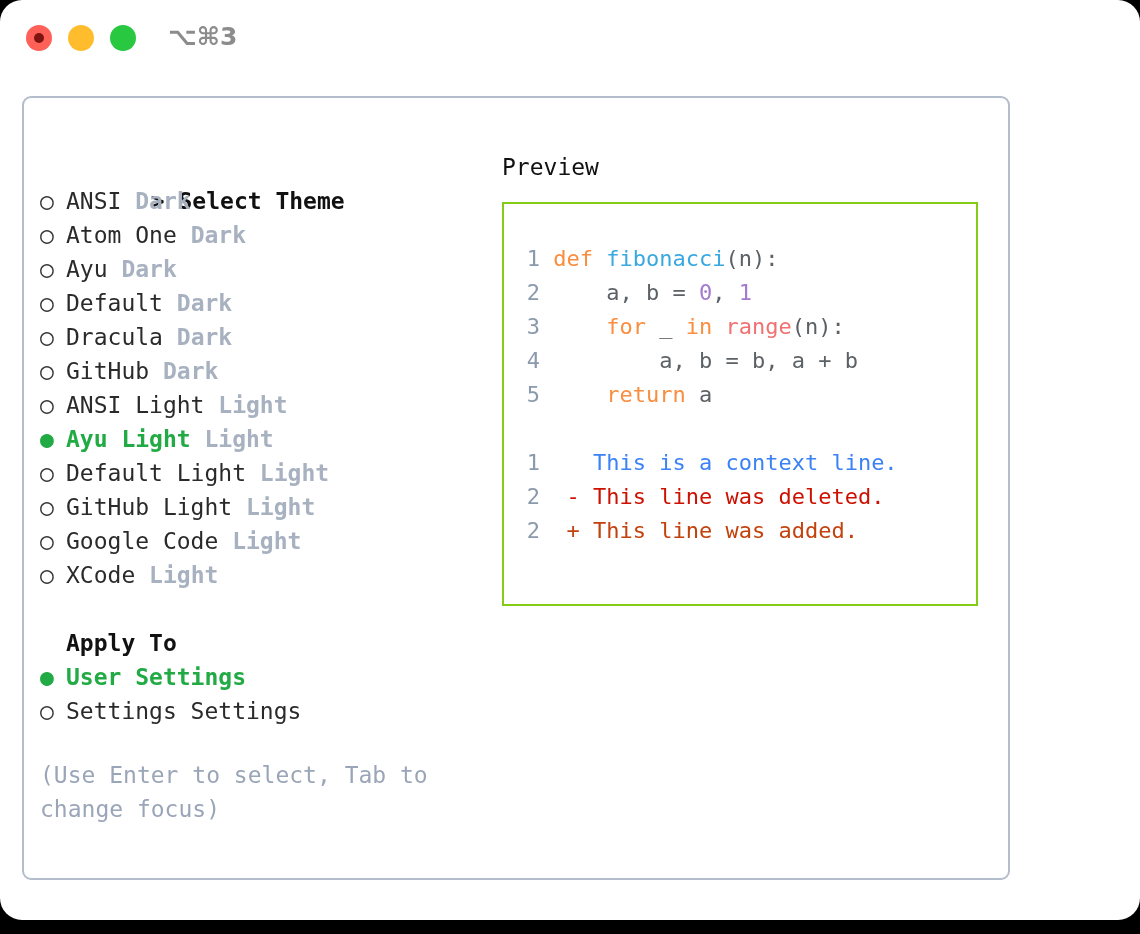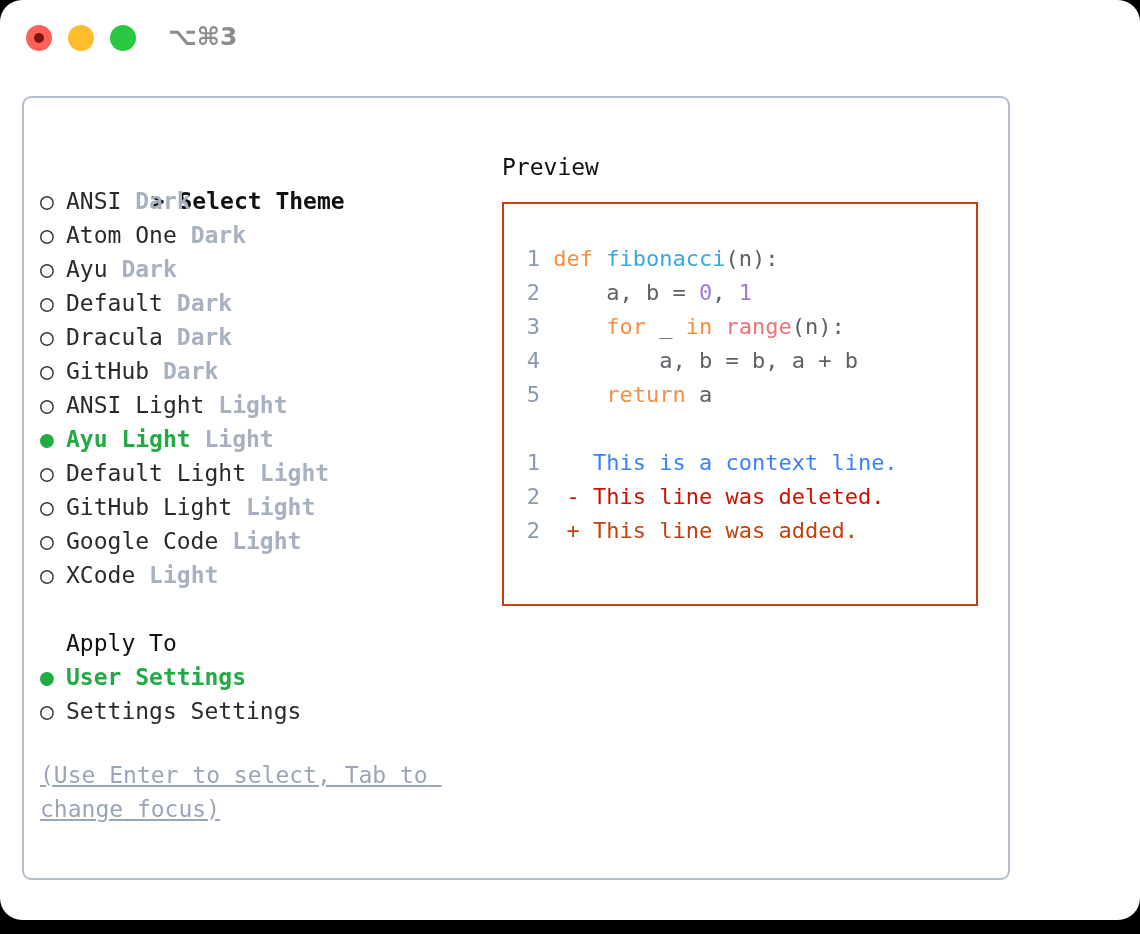--- a/index.html
+++ b/index.html
@@ -105,57 +105,56 @@
     width: 26px;
     color: #3a3a3a;
   }
   .row.selected .marker { color: #22aa44; }
   .row.selected .name   { color: #22aa44; font-weight: bold; }
   .row .name    { color: #2a2a2a; }
   .row .variant { color: #a7b1c0; font-weight: bold; }
 
   .apply-head {
     font-size: 23px;
-    font-weight: 400;
+    font-weight: 700;
     color: #111111;
     height: 34px;
     line-height: 34px;
     white-space: pre;
     padding-left: 26px;
   }
   .spacer { height: 34px; }
 
   .hint {
     margin-top: 30px;
     font-size: 23px;
     line-height: 34px;
     color: #9aa5b8;
     width: 410px;
     white-space: pre-wrap;
-    text-decoration: underline;
   }
 
   
   .right-col {
     position: absolute;
     left: 478px; top: 52px;
     width: 480px;
   }
   .preview-head {
     font-size: 23px;
     font-weight: 400;
     color: #111111;
     height: 34px;
     line-height: 34px;
   }
   .code-box {
     margin-top: 18px;
     width: 476px;
     height: 404px;
-    border: 2px solid #c2410c;
+    border: 2px solid #84cc16;
     background: #ffffff;
     box-sizing: border-box;
     padding: 38px 0 0 14px;
   }
   .code-line {
     font-size: 22px;
     line-height: 34px;
     white-space: pre;
   }
   .lineno {

